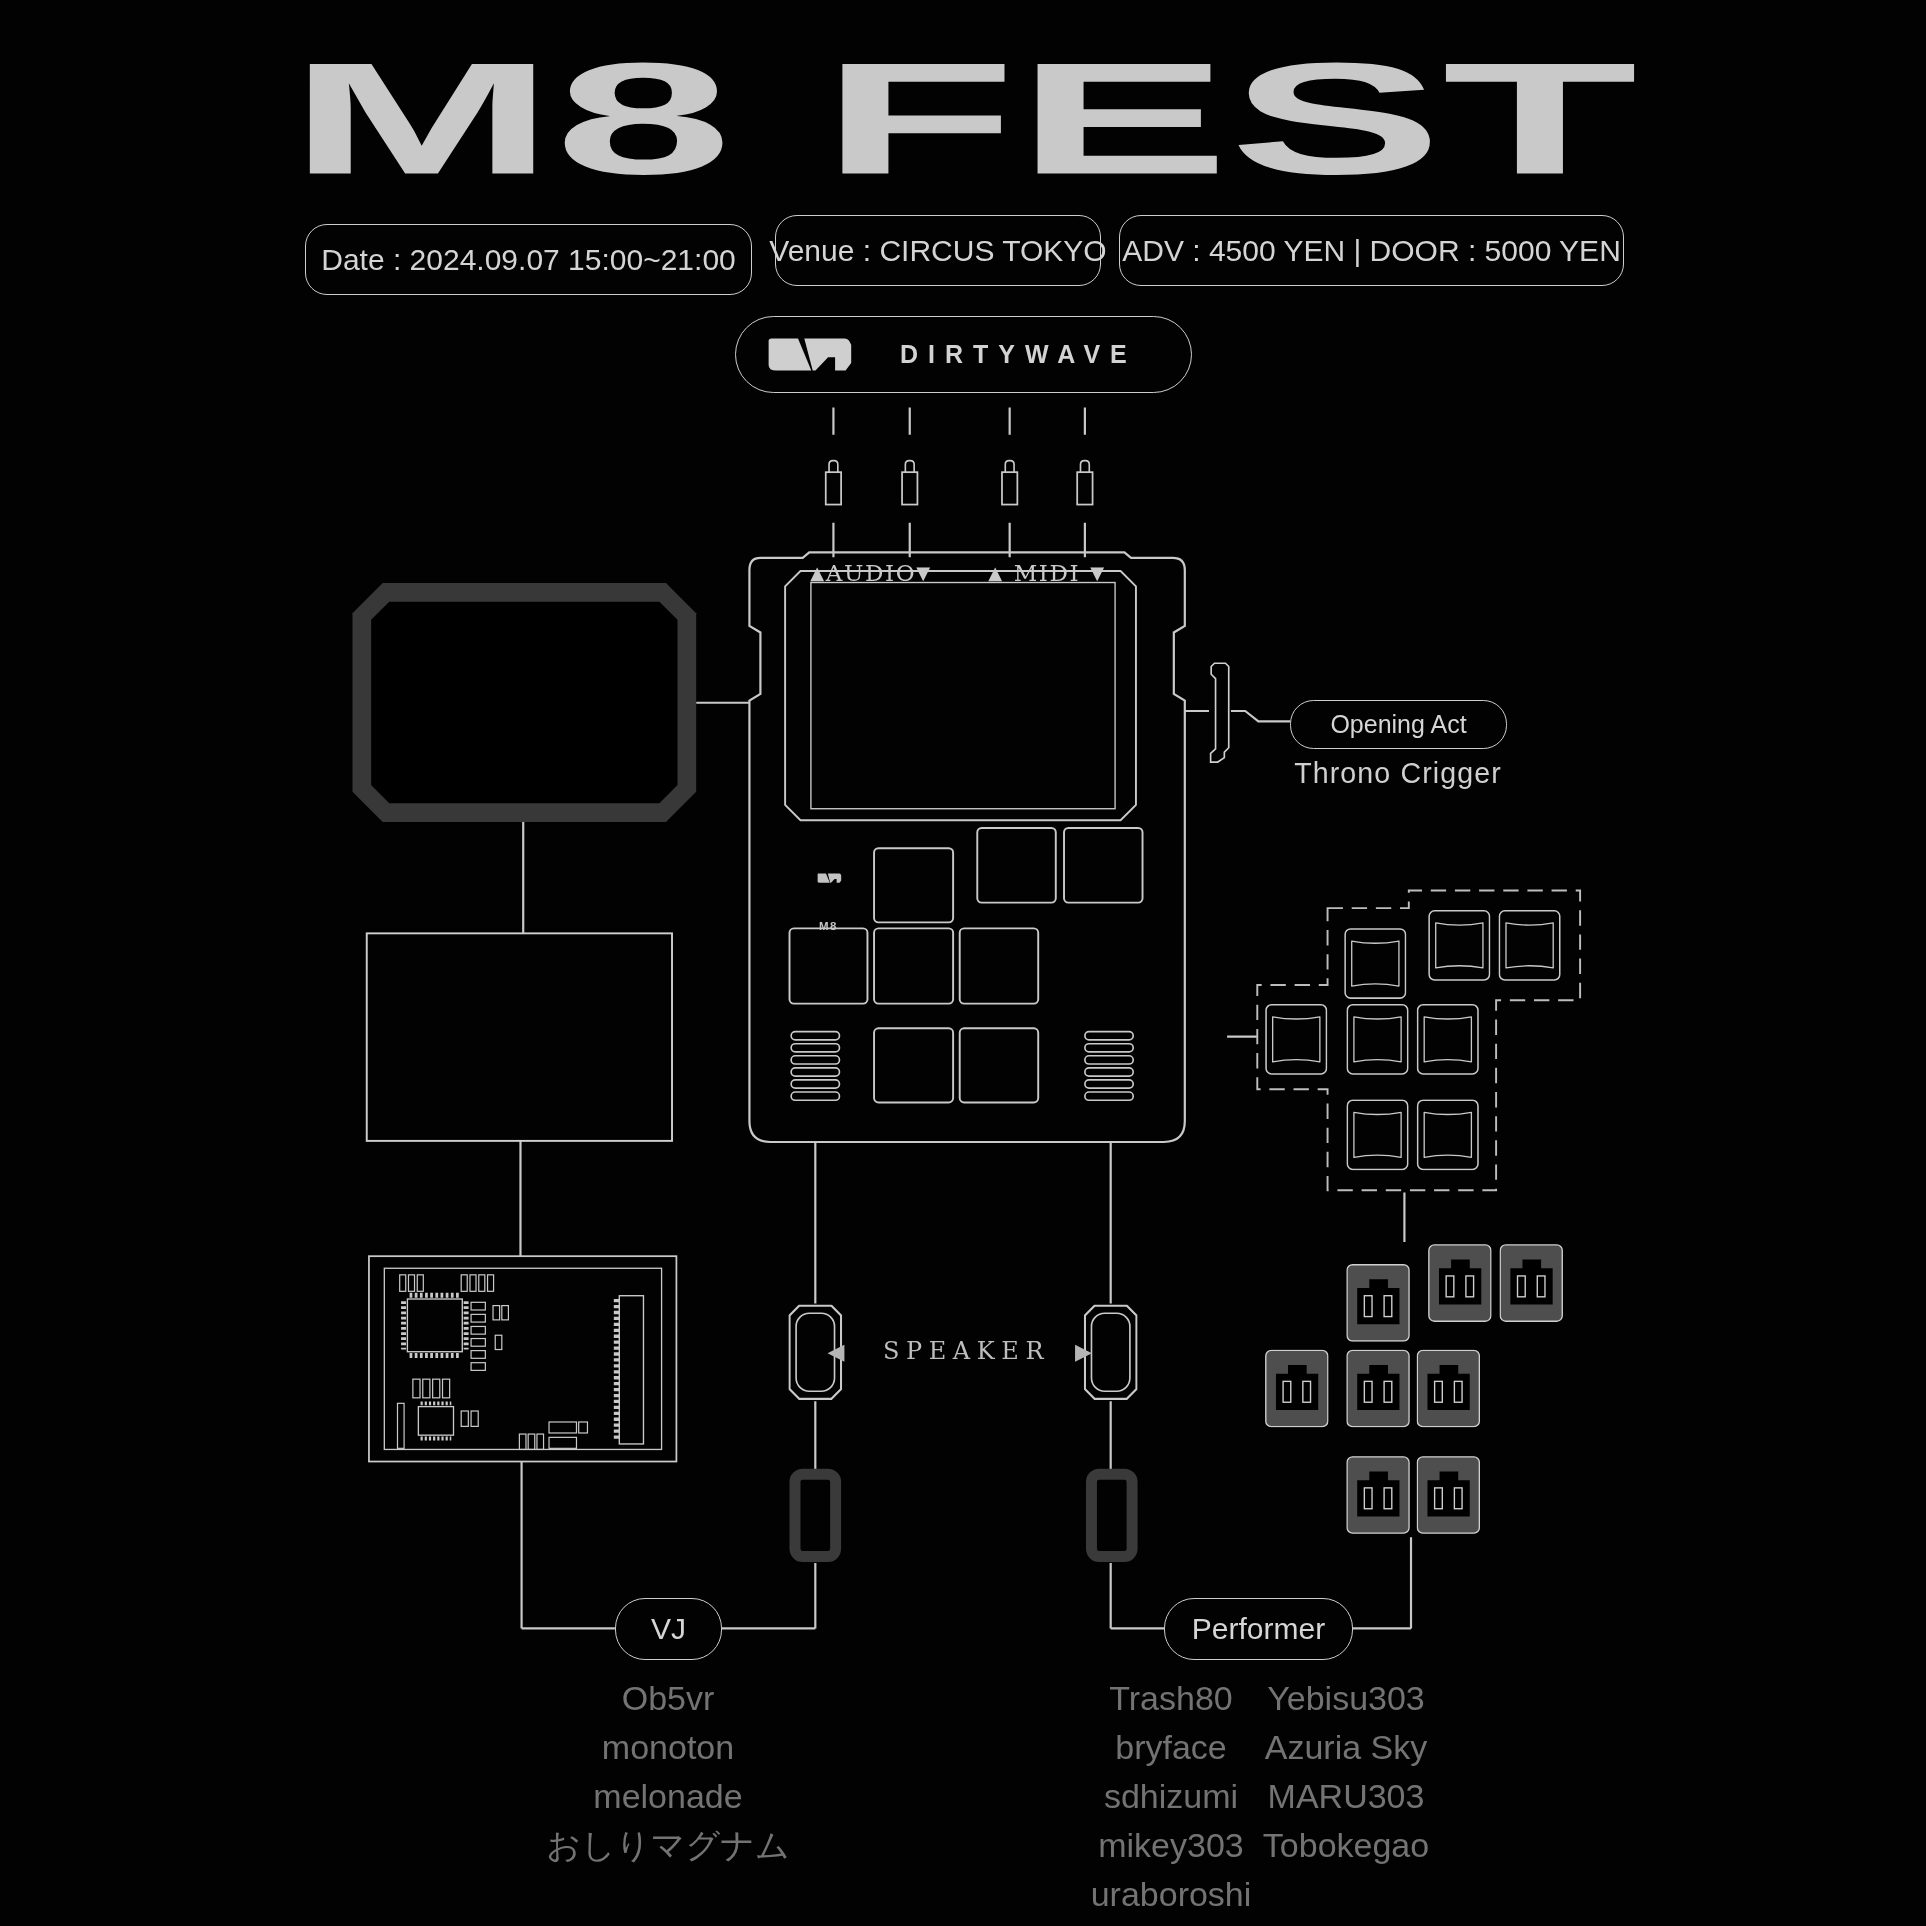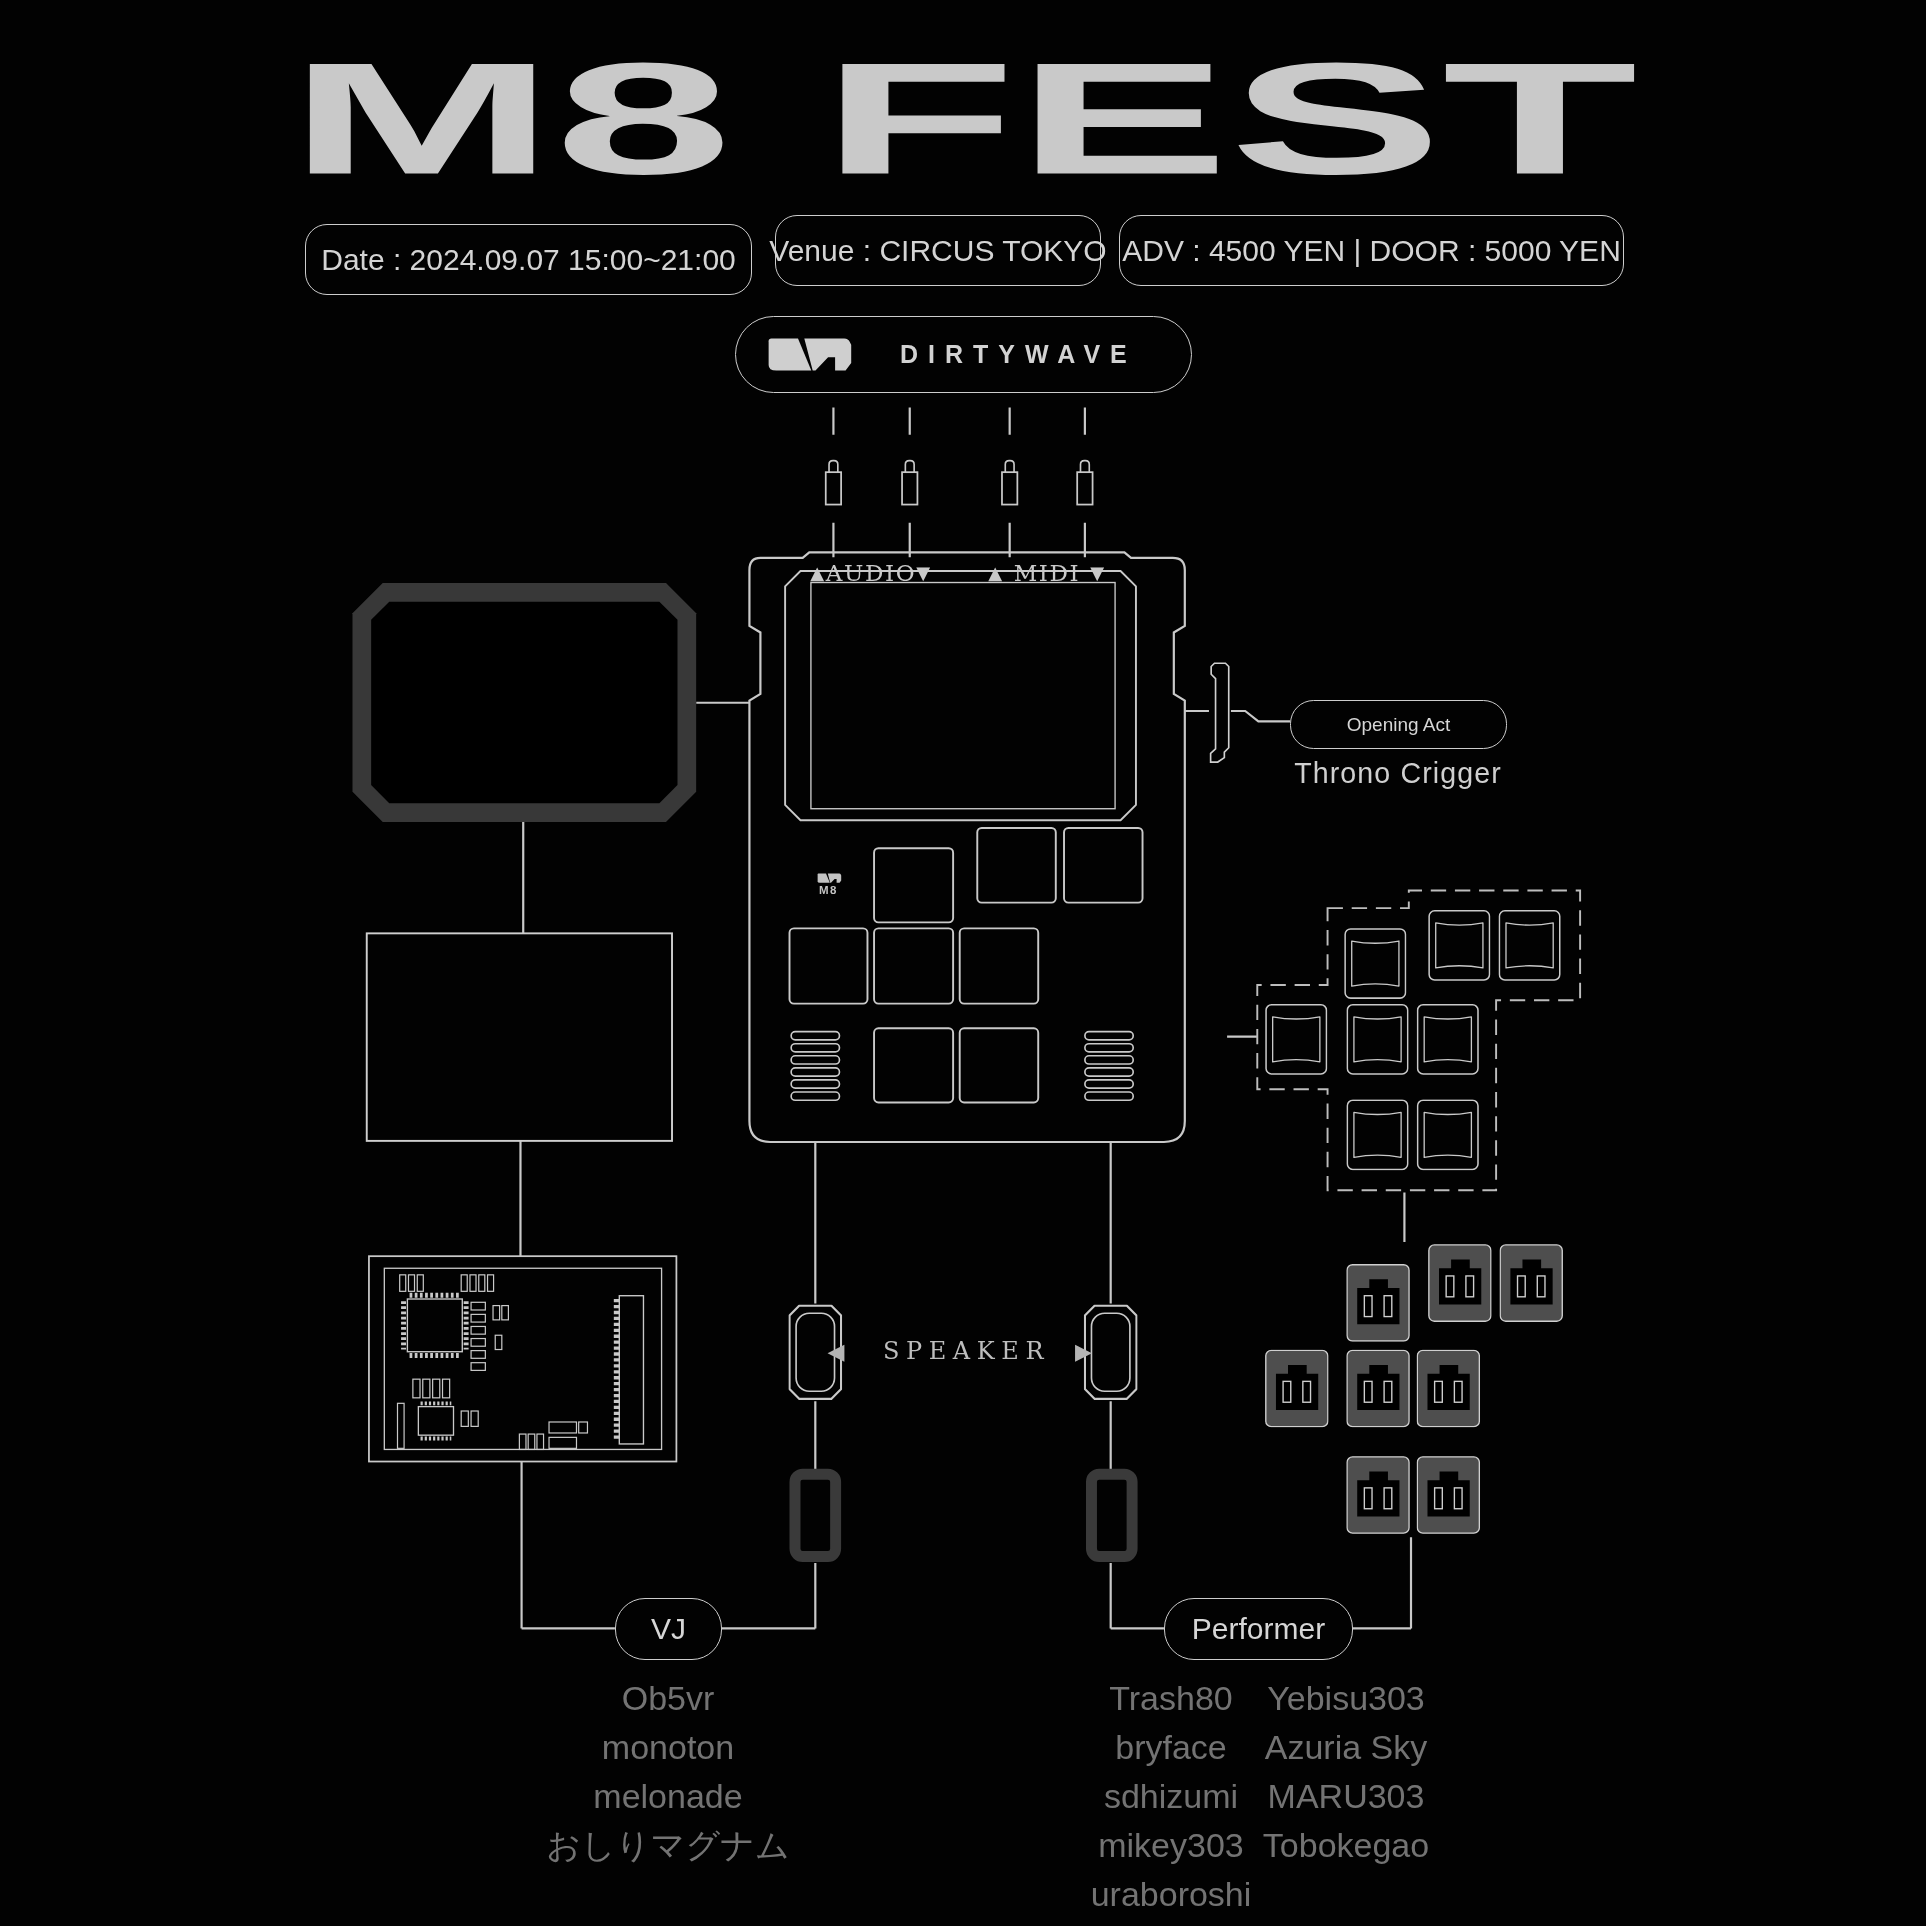--- a/index.html
+++ b/index.html
@@ -18,21 +18,21 @@
         transform:translateX(-50%);white-space:nowrap;}
   .portlabel .arr{font-family:"DejaVu Sans",sans-serif;font-size:18px;}
   .cap{display:flex;align-items:center;justify-content:center;border-radius:30px;
        border:1.9px solid #cdcdcd;font-size:30px;color:#d6d6d6;background:#020202;}
   .actname{transform:translateX(-50%);font-size:28.6px;letter-spacing:1.1px;color:#cfcfcf;white-space:nowrap;}
   .namelist{transform:translateX(-50%);text-align:center;line-height:49px;font-size:34px;
             color:#737373;white-space:nowrap;}
   .speakerlbl{transform:translate(-50%,-50%);display:flex;align-items:center;
        font-family:"DejaVu Serif",serif;font-size:24px;letter-spacing:6.6px;color:#bdbdbd;white-space:nowrap;}
   .speakerlbl .tri{font-family:"DejaVu Sans",sans-serif;font-size:22px;color:#b5b5b5;}
-  .m8mark{display:flex;flex-direction:column;align-items:center;width:33px;}
+  .m8mark{display:flex;flex-direction:column;align-items:center;width:33px;gap:36px;}
   .m8mark span{font-size:11.5px;font-weight:bold;letter-spacing:1.6px;color:#c3c3c3;margin-top:0.5px;}
 </style>
 </head>
 <body>
 
 <div id="poster">
 
   <svg id="diagram" width="1926" height="1926" viewBox="0 0 3508 3508">
     <defs>
       <symbol id="keycap" viewBox="0 0 114 130">
@@ -243,21 +243,21 @@
   </div>
 
   <div class="abs m8mark" style="left:812px;top:873px;">
     <svg width="26" height="10.4" viewBox="0 0 260 100">
       <path d="M16,12 Q16,4 24,4 H100 L138,96 H38 Q16,96 16,80 Z" fill="#c3c3c3"></path>
       <path d="M118,4 H232 Q244,4 248,14 L252,22 V74 L236,96 H206 V58 H186 L150,96 H142 Z" fill="#c3c3c3"></path>
     </svg>
     <span>M8</span>
   </div>
 
-  <div class="abs cap" style="left:1290px;top:700px;width:215px;height:47px;border-radius:23.6px;font-size:19px;">
+  <div class="abs cap" style="left:1290px;top:700px;width:215px;height:47px;border-radius:23.6px;font-size:25px;">
     <span>Opening Act</span>
   </div>
   <div class="abs actname" style="left:1398px;top:757px;">Throno Crigger</div>
 
   <div class="abs speakerlbl" style="left:963px;top:1351px;">
     <span class="tri" style="margin-right:32px;">◀</span>
     <span>SPEAKER</span>
     <span class="tri" style="margin-left:25px;">▶</span>
   </div>
 

